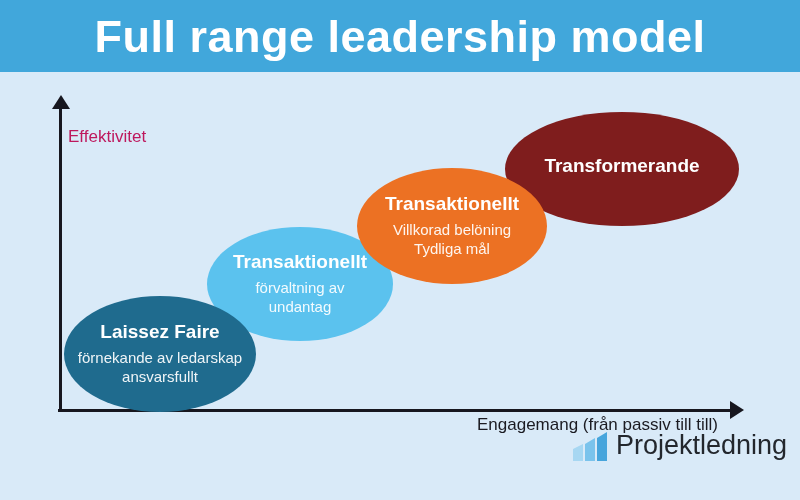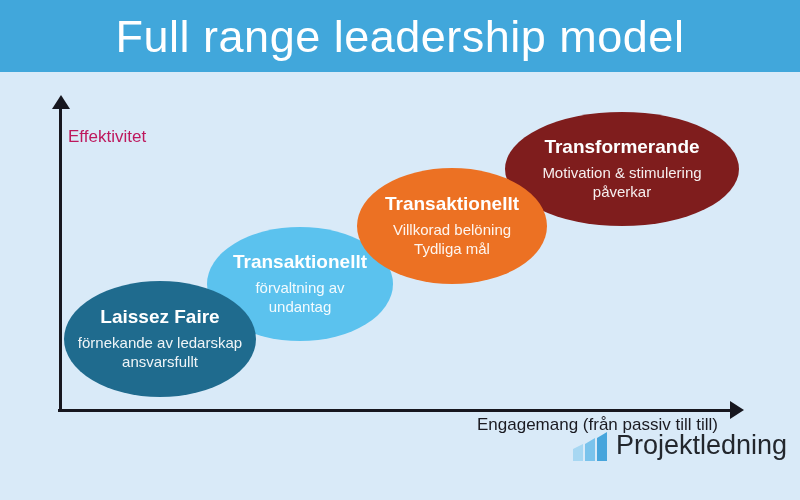--- a/index.html
+++ b/index.html
@@ -9,21 +9,21 @@
     font-family:"Liberation Sans","DejaVu Sans",sans-serif;
     overflow:hidden;position:relative;
   }
   
   .banner{
     position:absolute;left:0;top:0;width:800px;height:72px;
     background:#41a7db;
     display:flex;align-items:center;justify-content:center;
   }
   .banner h1{
-    margin:0;color:#ffffff;font-size:45px;font-weight:normal;
+    margin:0;color:#ffffff;font-size:45px;font-weight:bold;
     letter-spacing:.5px;line-height:1;text-align:right;
   }
   
   .axis-y-line{position:absolute;left:59px;top:107px;width:3px;height:304px;background:#17171f;}
   .axis-y-arrow{
     position:absolute;left:52px;top:95px;width:0;height:0;
     border-left:9px solid transparent;border-right:9px solid transparent;
     border-bottom:14px solid #17171f;
   }
   .axis-x-line{position:absolute;left:58px;top:409px;width:672px;height:3px;background:#17171f;}
@@ -35,21 +35,21 @@
   .y-label{position:absolute;left:68px;top:127px;font-size:17px;color:#be185d;}
   .x-label{position:absolute;left:477px;top:415px;font-size:17px;color:#1b1b22;}
   
   .stage{
     position:absolute;border-radius:50%;
     display:flex;flex-direction:column;align-items:center;justify-content:center;
     text-align:center;color:#fff;
   }
   .stage .title{font-weight:bold;font-size:19px;margin-bottom:6px;}
   .stage .desc{font-size:15px;line-height:1.25;color:rgba(255,255,255,.93);white-space:pre-line;}
-  .stage-1{left:64px; top:281px;width:192px;height:116px;z-index:3;}
+  .stage-1{left:64px; top:296px;width:192px;height:116px;z-index:3;}
   .stage-2{left:207px;top:227px;width:186px;height:114px;z-index:2;}
   .stage-3{left:357px;top:168px;width:190px;height:116px;z-index:4;}
   .stage-4{left:505px;top:112px;width:234px;height:114px;z-index:1;}
   
   .brand{
     position:absolute;right:13px;top:431px;
     display:flex;align-items:flex-end;gap:6px;
   }
   .brand .name{font-size:27px;color:#23272d;line-height:1;padding-bottom:2px;}
   .brand svg{display:block;}
@@ -78,22 +78,20 @@
   <div class="desc">förvaltning av
 undantag</div>
 </div>
 <div class="stage stage-3" style="background: rgb(236, 113, 35);">
   <div class="title">Transaktionellt</div>
   <div class="desc">Villkorad belöning
 Tydliga mål</div>
 </div>
 <div class="stage stage-4" style="background: #7f1d1d;">
   <div class="title">Transformerande</div>
-  <div class="desc">Motivation &amp; stimulering
-påverkar</div>
 </div>
 
 <div class="brand">
   <svg width="37" height="30" viewBox="0 0 37 30">
     <polygon points="0,30 0,18 10,13 10,30" fill="#a7d7f2"></polygon>
     <polygon points="12,30 12,13 22,7 22,30" fill="#7ac3ec"></polygon>
     <polygon points="24,30 24,7 34,1 34,30" fill="#47a5dc"></polygon>
   </svg>
   <div class="name">Projektledning</div>
 </div>

